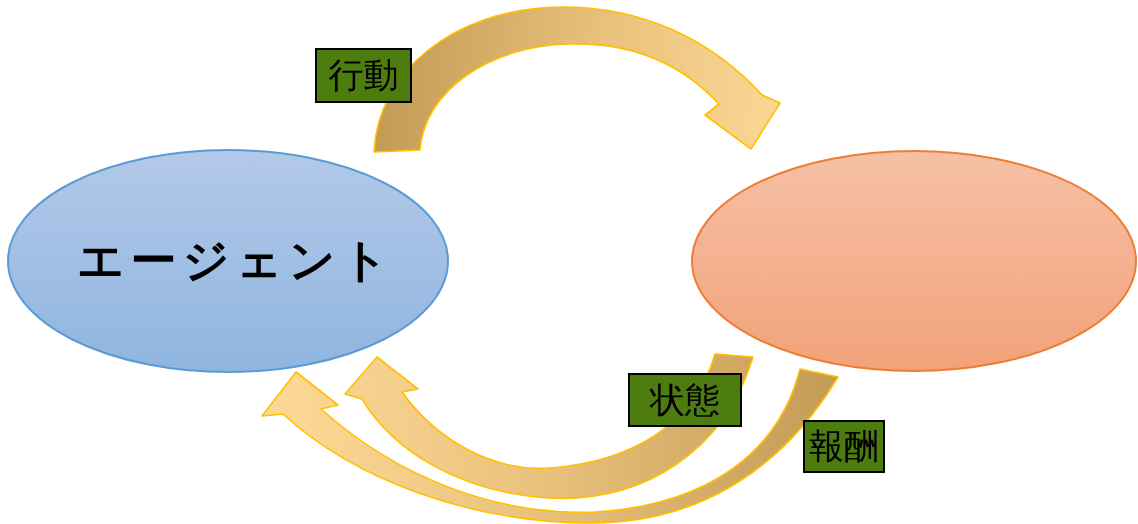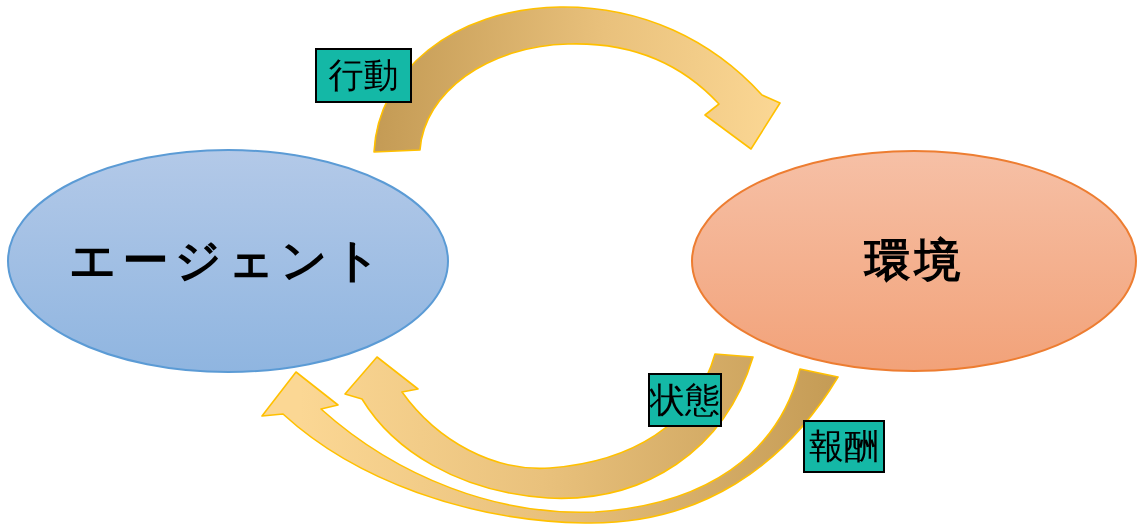--- a/index.html
+++ b/index.html
@@ -15,36 +15,36 @@
   .node-label {
     position: absolute;
     display: flex;
     align-items: center;
     justify-content: center;
     color: #000000;
     font-weight: bold;
     text-align: center;
     pointer-events: none;
   }
-  .node-label.agent { left: 8px; top: 150px; width: 440px; height: 222px; font-size: 46px; letter-spacing: 6px; }
+  .node-label.agent { left: 16px; top: 150px; width: 440px; height: 222px; font-size: 46px; letter-spacing: 6px; }
   .node-label.env   { left: 692px; top: 151px; width: 445px; height: 220px; font-size: 46px; letter-spacing: 4px; }
   .edge-label {
     position: absolute;
     box-sizing: border-box;
     display: flex;
     align-items: center;
     justify-content: center;
-    background: #14b8a6;
+    background: #4d7c0f;
     border: 2px solid #000000;
     color: #000000;
     font-size: 35px;
     font-weight: normal;
   }
   .edge-label.action { left: 315px; top: 48px;  width: 97px; height: 55px; }
-  .edge-label.state  { left: 648px; top: 373px; width: 74px; height: 54px; }
+  .edge-label.state  { left: 628px; top: 373px; width: 114px; height: 54px; }
   .edge-label.reward { left: 803px; top: 420px; width: 82px; height: 53px; }
 </style>
 </head>
 <body>
 
 <div class="canvas">
 
   <svg width="1138" height="524" viewBox="0 0 1138 524">
     <defs>
       <linearGradient id="gradAgent" gradientUnits="userSpaceOnUse" x1="228" y1="150" x2="228" y2="373">
@@ -88,21 +88,20 @@
              C 355 480 468 521 585 523
              C 702 525 785 465 838 377 Z" fill="url(#gradReturn)" stroke-width="1.6" stroke-linejoin="round" stroke="#FFC000"></path>
 
     <ellipse cx="228" cy="261" rx="220" ry="111" fill="url(#gradAgent)" stroke-width="2" stroke="#5B9BD5"></ellipse>
 
     <ellipse cx="914" cy="261" rx="222" ry="110" fill="url(#gradEnv)" stroke-width="2" stroke="#ED7D31"></ellipse>
   </svg>
 
   <div class="node-label agent">エージェント</div>
 
-  <div class="node-label env">環境</div>
 
   <div class="edge-label action">行動</div>
 
   <div class="edge-label state">状態</div>
 
   <div class="edge-label reward">報酬</div>
 
 </div>
 
 </body></html>

